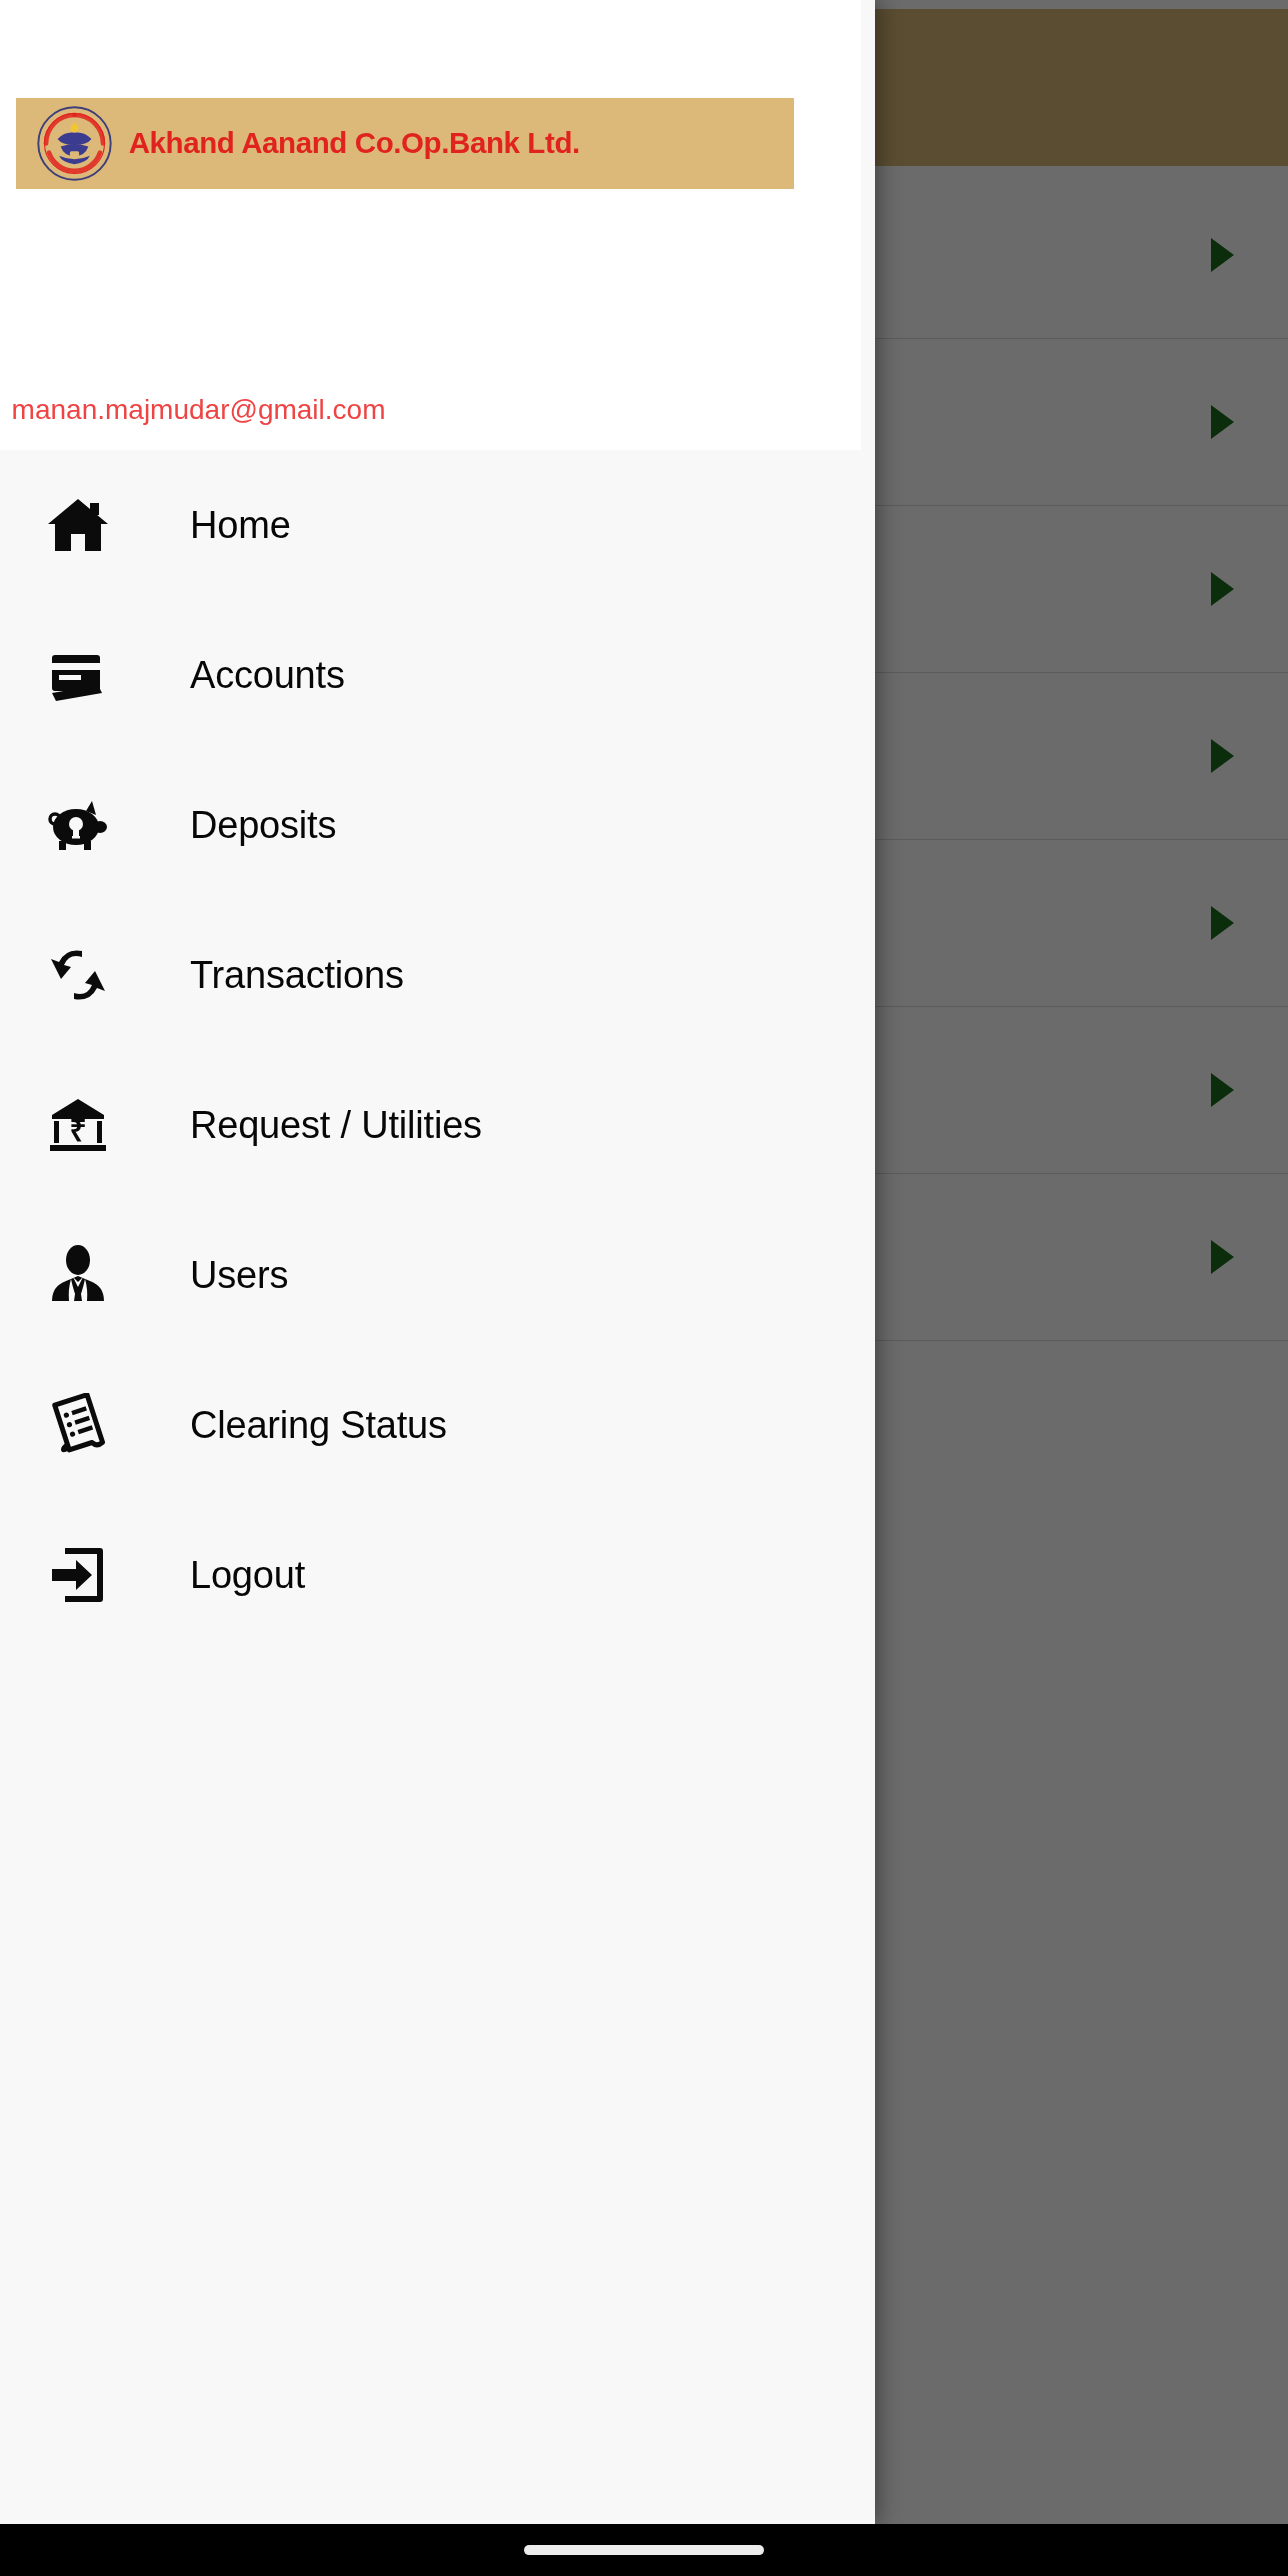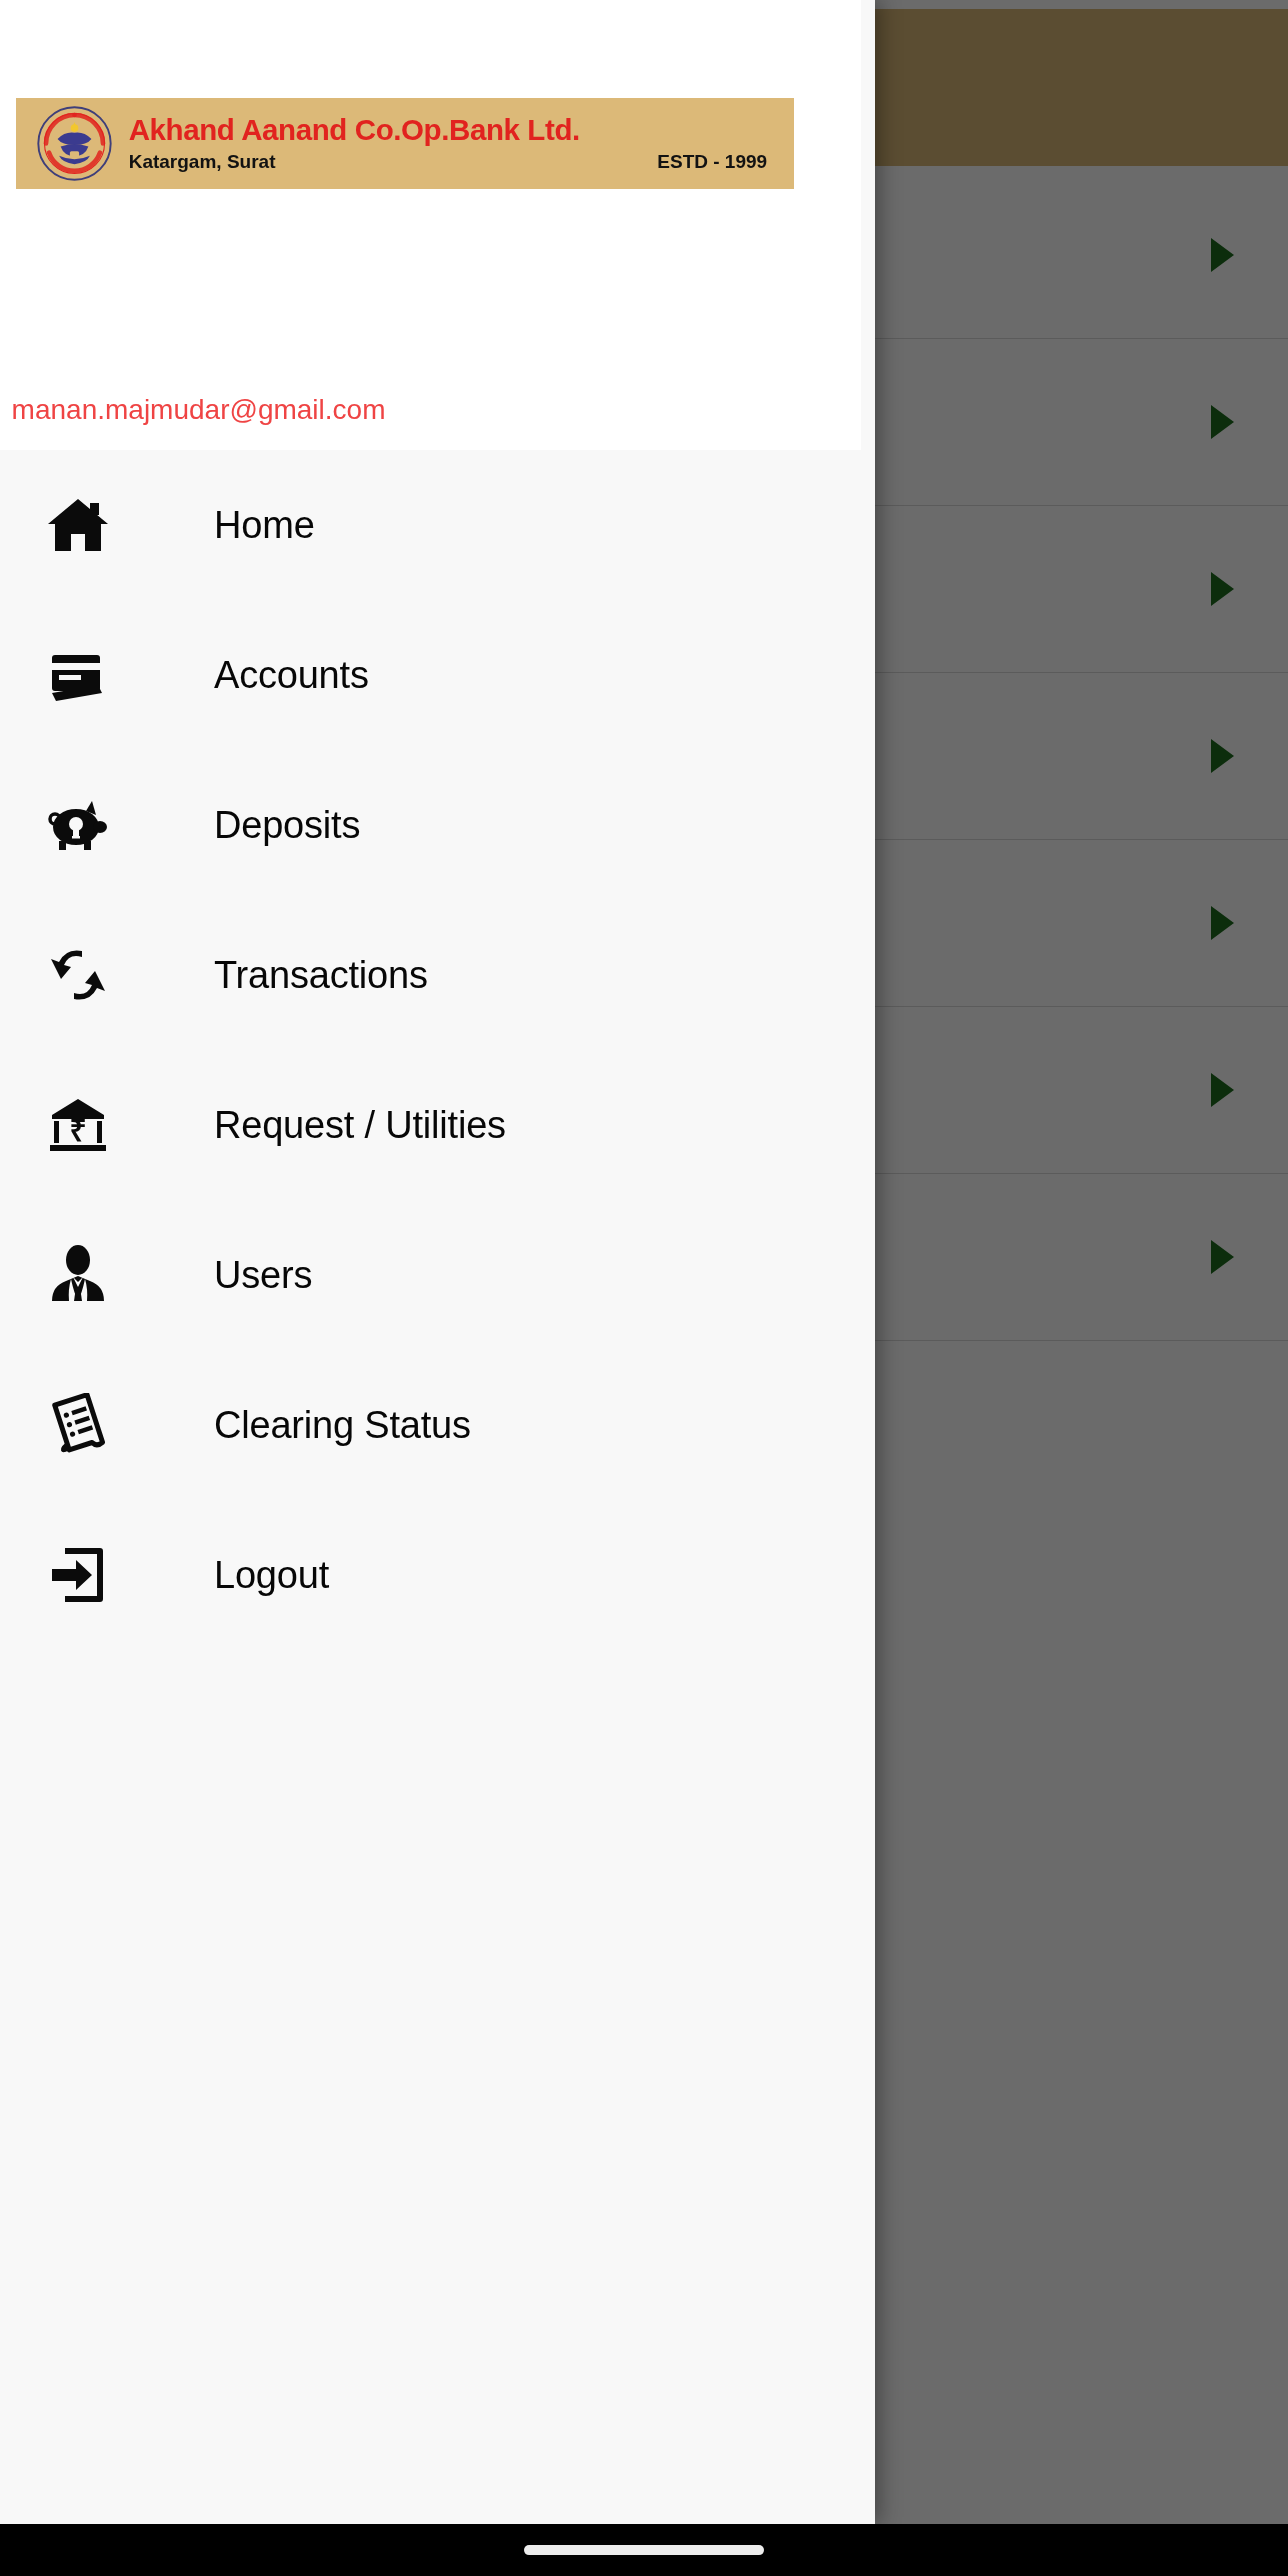--- a/index.html
+++ b/index.html
@@ -146,21 +146,21 @@
     cursor:pointer;
   }
   .menu-icon {
     flex:0 0 auto;
     width:70px; height:70px;
     display:flex; align-items:center; justify-content:center;
     margin-right:0;
   }
   .menu-icon svg { display:block; }
   .menu-label {
-    margin-left:101px;
+    margin-left:77px;
     font-size:38px; font-weight:normal;
     color:#070707; white-space:nowrap;
     letter-spacing:-0.2px;
   }
 
   
   #nav-bar {
     position:absolute; left:0; top:2524px;
     width:1288px; height:52px;
     background:#000000;
@@ -230,24 +230,20 @@
           <path d="M17 62 A35 35 0 0 0 83 62" fill="none" stroke="#e1231f" stroke-width="6" stroke-linecap="round" opacity="0.85"></path>
           <circle cx="50" cy="30" r="5" fill="#f2c72e"></circle>
           <path d="M50 22 L52.5 29 L47.5 29 Z" fill="#f2c72e"></path>
           <path d="M28 44 q10 -10 22 -8 q12 -2 22 8 q-6 8 -22 8 q-16 0 -22 -8 z" fill="#3b3b8f"></path>
           <path d="M32 54 q18 -6 36 0 q-4 12 -18 13 q-14 -1 -18 -13 z" fill="#3b3b8f"></path>
           <rect x="44" y="60" width="12" height="10" rx="2" fill="#dcb978"></rect>
           <path d="M30 66 q20 9 40 0 q-4 9 -20 11 q-16 -2 -20 -11 z" fill="#3b3b8f"></path>
         </svg>
         <div id="logo-texts">
           <div id="logo-title">Akhand Aanand Co.Op.Bank Ltd.</div>
-          <div id="logo-line2">
-            <span id="logo-city">Katargam, Surat</span>
-            <span id="logo-estd">ESTD - 1999</span>
-          </div>
         </div>
       </div>
 
       <div id="profile-email">manan.majmudar@gmail.com</div>
     </div>
 
     <div id="drawer-menu">
 
       <div class="menu-item">
         <span class="menu-icon">

